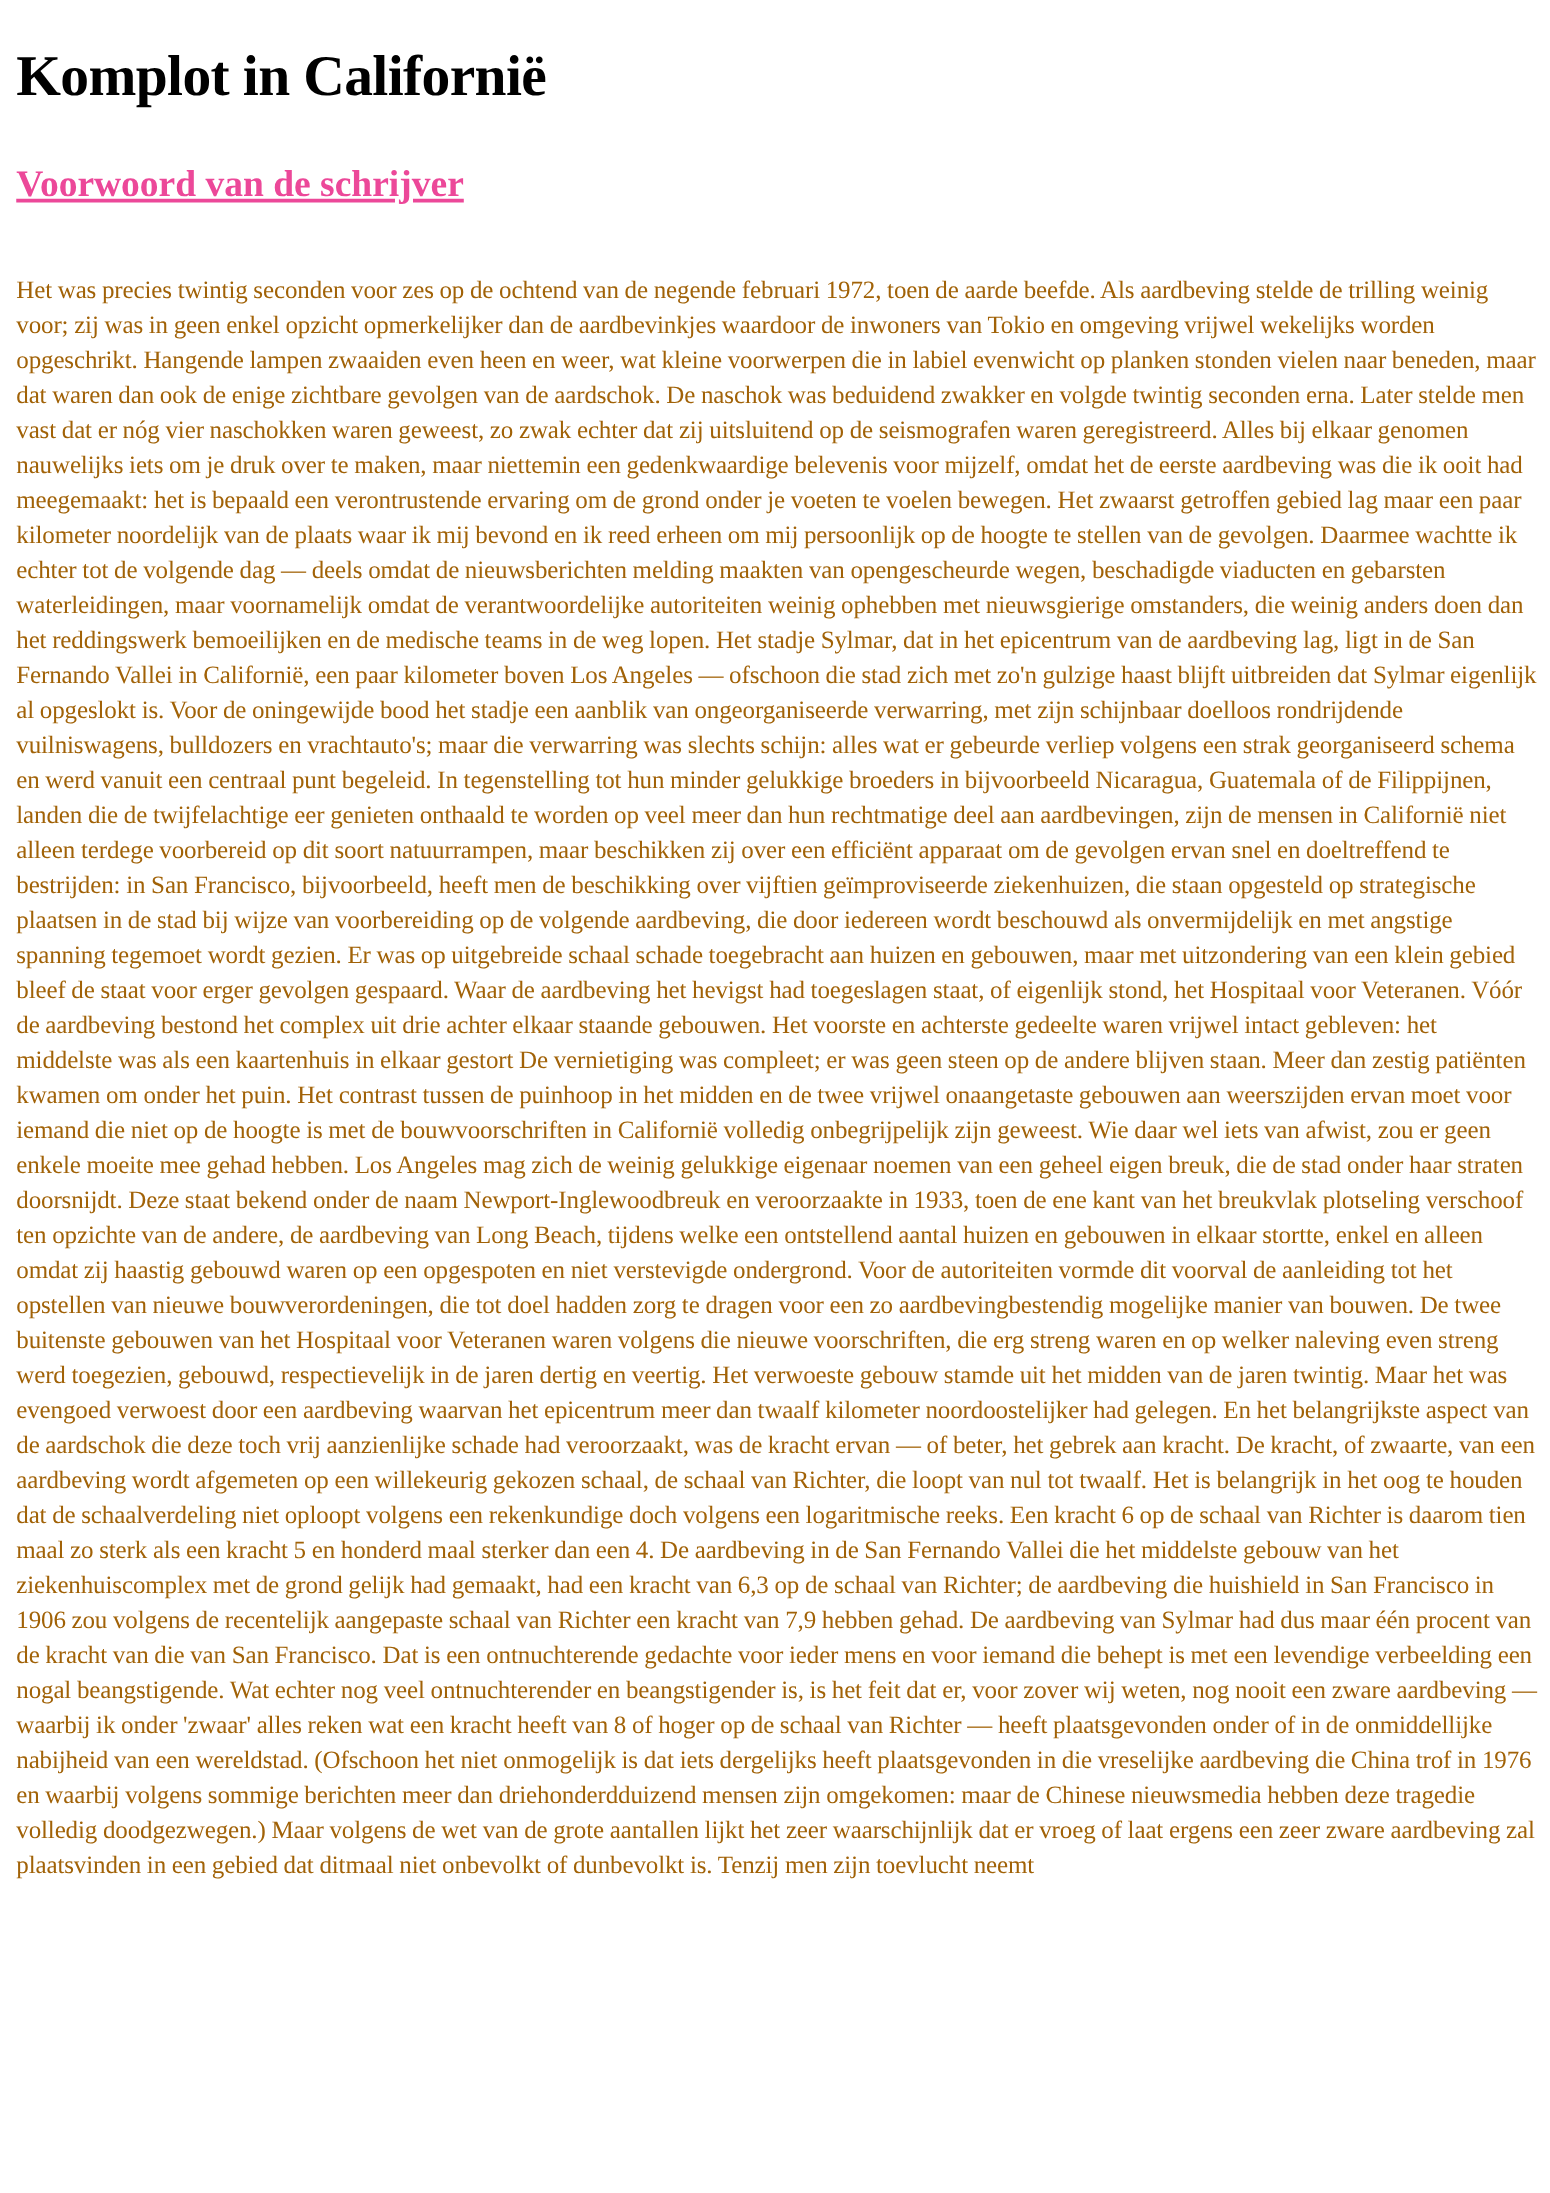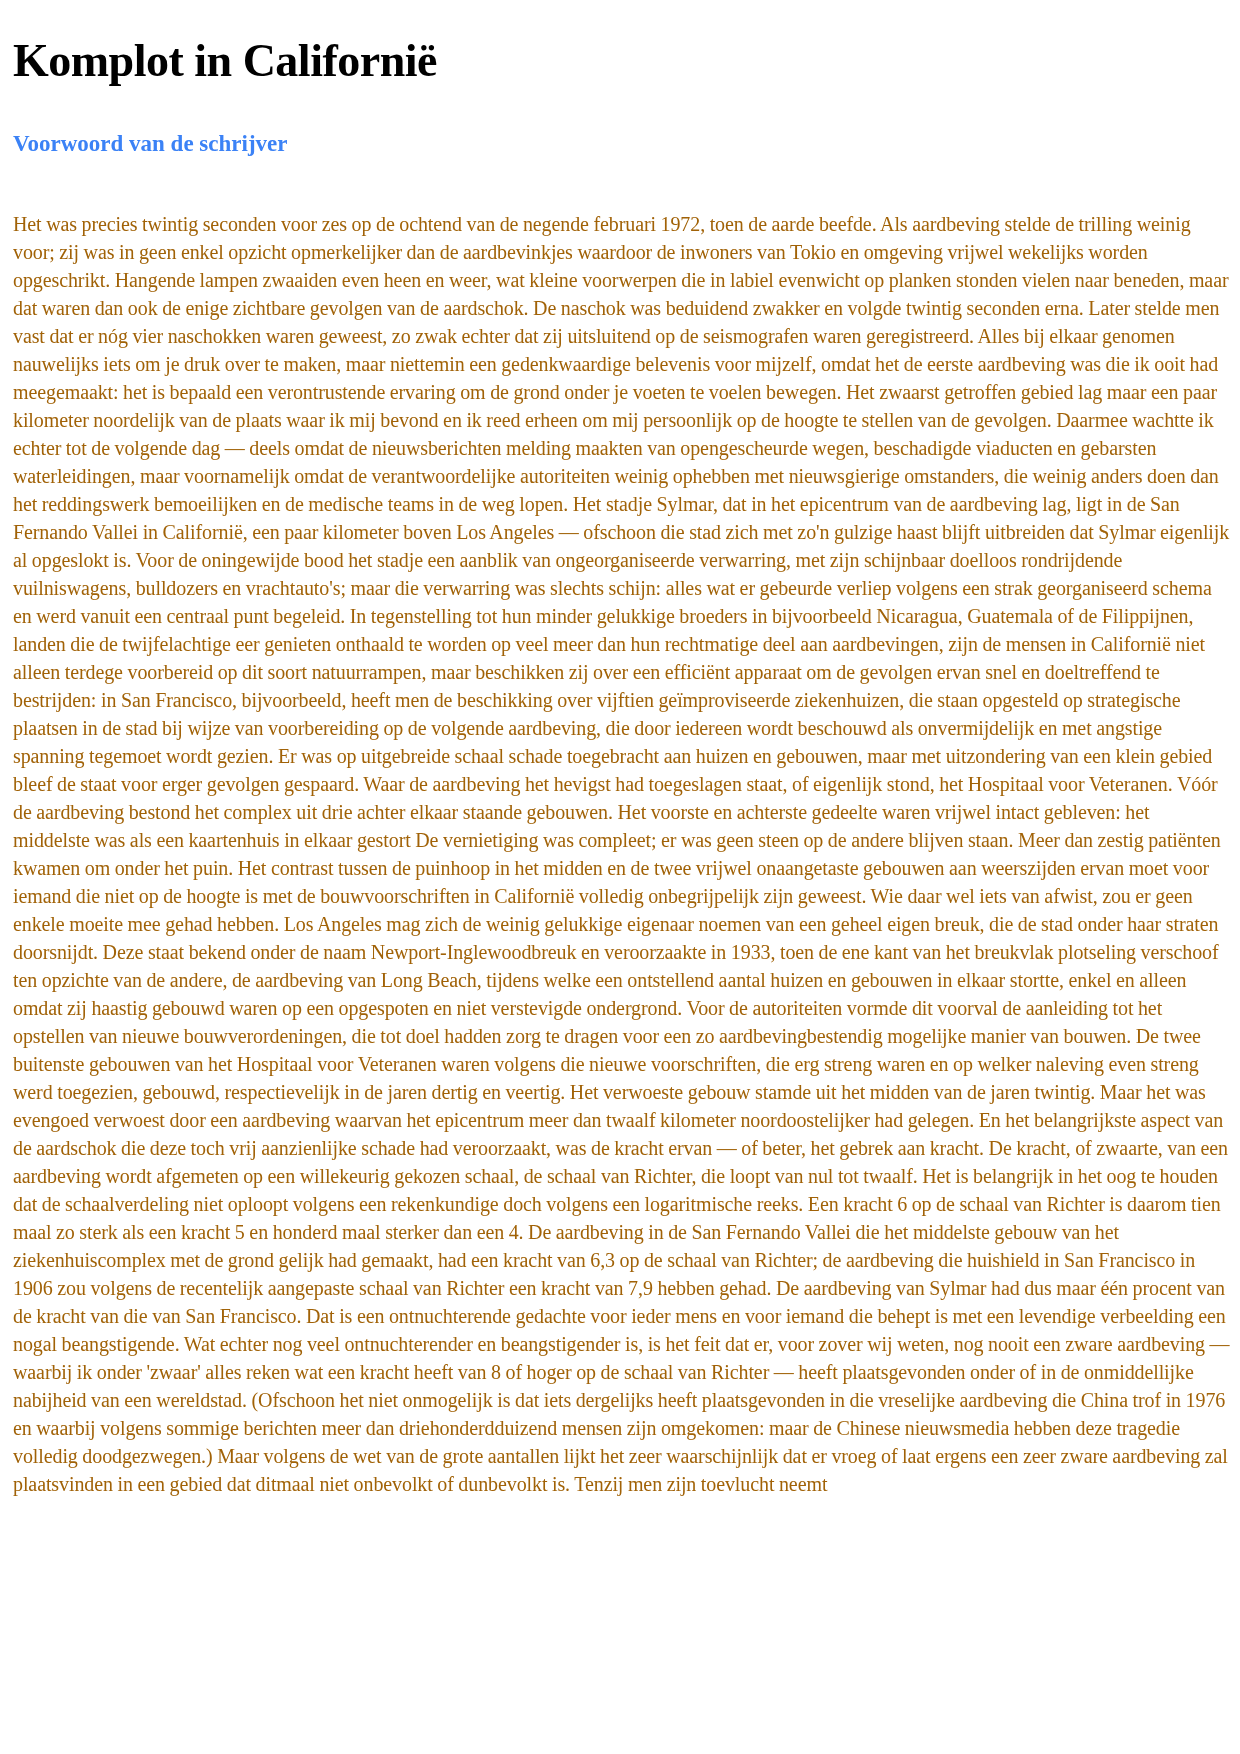--- a/index.html
+++ b/index.html
@@ -25,24 +25,25 @@
   .book-title {
     margin: 0;
     font-size: 46px;
     line-height: 1.1;
     font-weight: bold;
     letter-spacing: -0.5px;
     color: #000000;
   }
   .section-heading {
     margin: 44px 0 0 0;
-    font-size: 23px;
+    font-size: 30px;
     line-height: 1.1;
     font-weight: bold;
-    color: #3b82f6;
+    color: #ec4899;
+    text-decoration: underline;
   }
   .body-paragraph {
     margin: 54px 0 0 0;
     font-size: 20px;
     line-height: 28px;
     text-align: left;
     letter-spacing: -0.1px;
     word-spacing: -0.3px;
     color: #a16207;
   }

